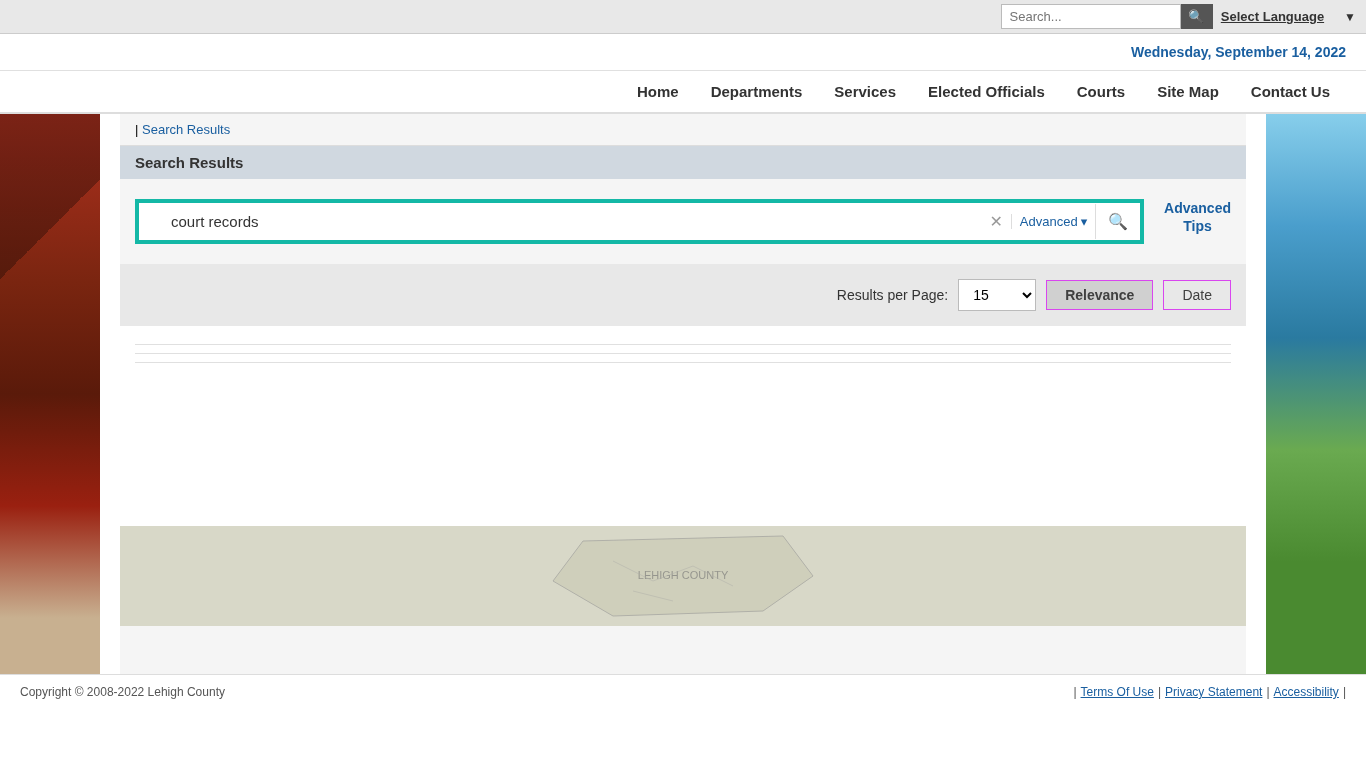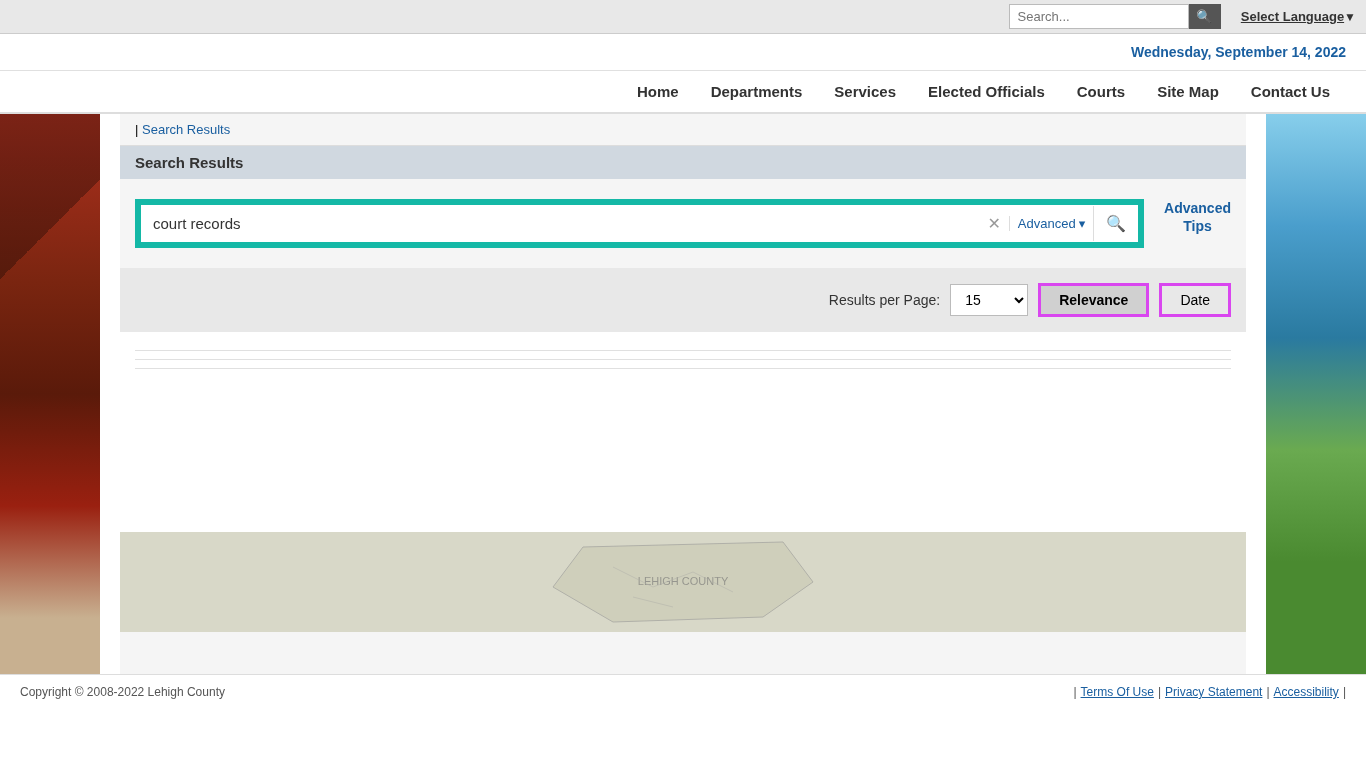--- a/index.html
+++ b/index.html
@@ -32,24 +32,24 @@
       border: none;
       padding: 5px 8px;
       cursor: pointer;
       color: white;
       font-size: 13px;
       display: flex;
       align-items: center;
       justify-content: center;
     }
     .select-language-area {
-      margin-left: 20px;
-      display: flex;
-      align-items: center;
-      gap: 0;
+      margin-left: 8px;
+      display: flex;
+      align-items: center;
+      gap: 20px;
     }
     .select-language-link {
       color: #333;
       text-decoration: underline;
       font-weight: bold;
       font-size: 13px;
       cursor: pointer;
     }
     .lang-arrow {
       font-size: 12px;
@@ -193,21 +193,22 @@
       display: flex;
       align-items: flex-start;
       gap: 20px;
     }
     .search-input-wrapper {
       flex: 1;
       position: relative;
       display: flex;
       align-items: center;
       background: #fff;
-      border: 6px solid #14b8a6;
+      border: 4px solid #14b8a6;
+      padding-left: 20px;
     }
     .main-search-input {
       flex: 1;
       padding: 10px 12px;
       font-size: 15px;
       border: none;
       outline: none;
       color: #333;
     }
     .search-clear-btn {
@@ -265,24 +266,24 @@
       padding: 6px 30px 6px 10px;
       border: 1px solid #bbb;
       background: #fff;
       font-size: 14px;
       cursor: pointer;
       appearance: auto;
     }
     .sort-btn {
       padding: 6px 18px;
       font-size: 14px;
-      border: 3px solid #d946ef;
+      border: 1px solid #d946ef;
       background: #e8e8e8;
       cursor: pointer;
-      color: #000000;
+      color: #404040;
     }
     .sort-btn.active {
       background: #d0d0d0;
       font-weight: bold;
     }
 
     
     .results-area {
       background: #fff;
       padding: 10px 15px;

